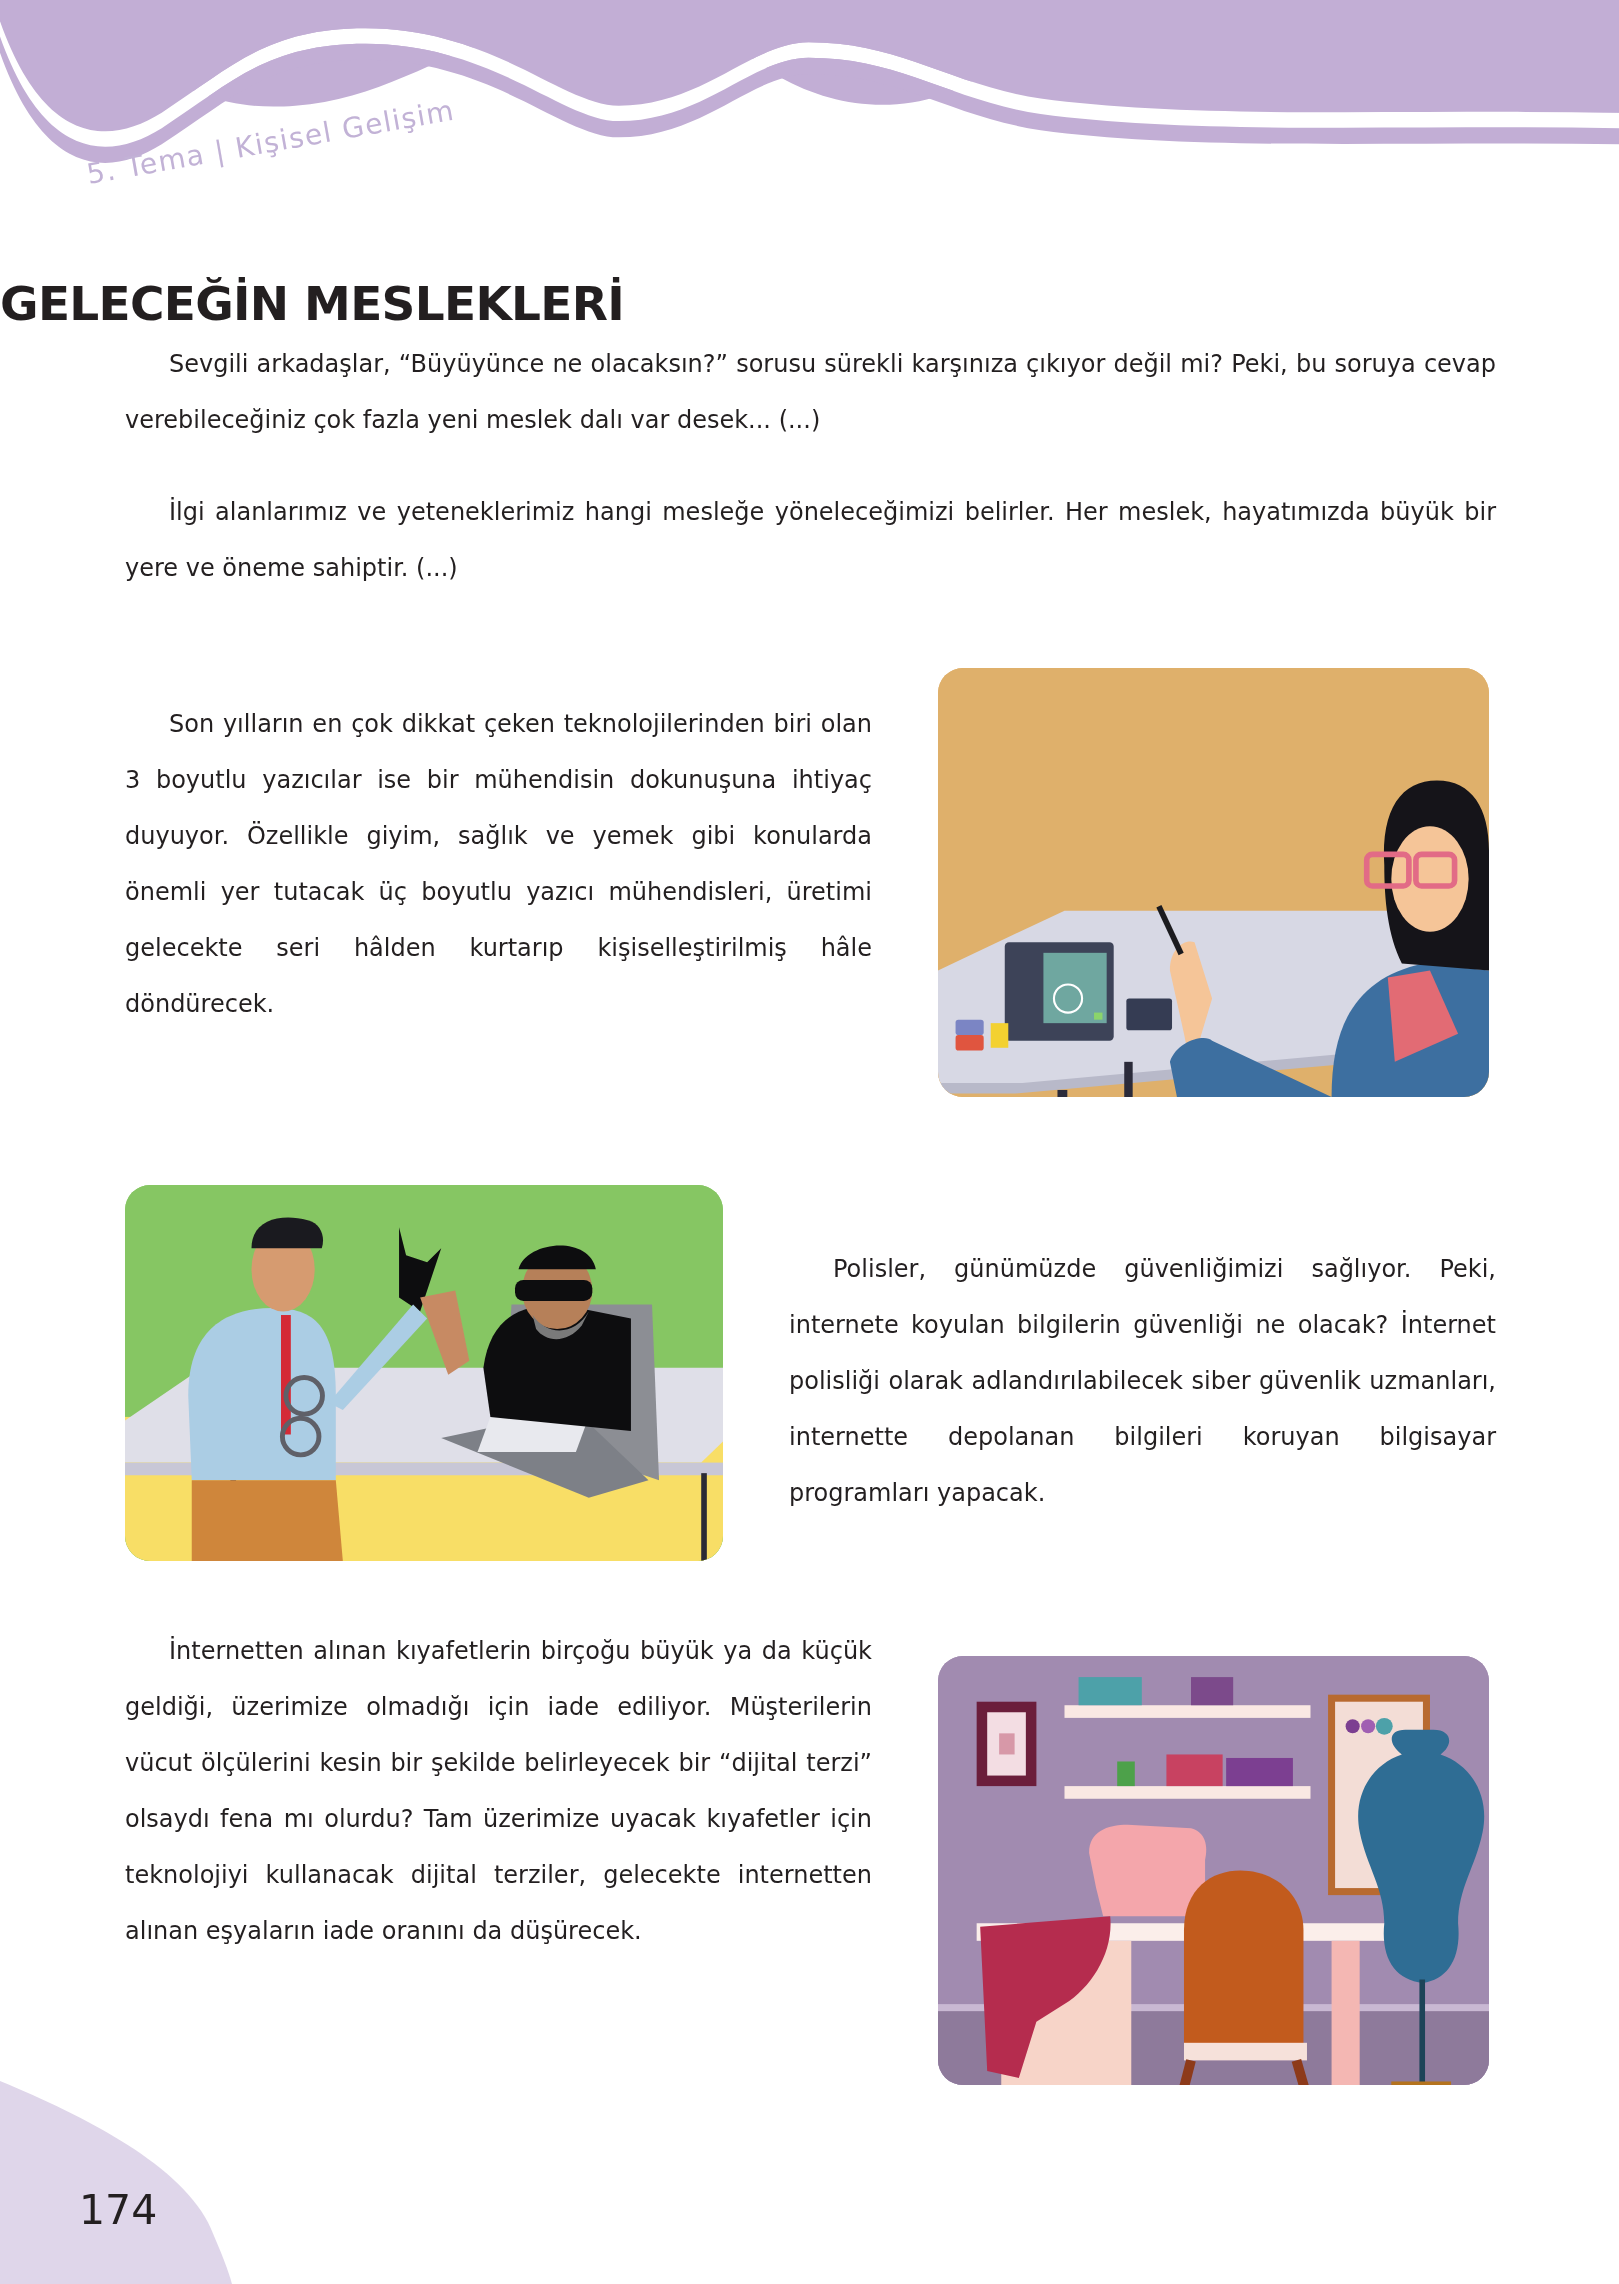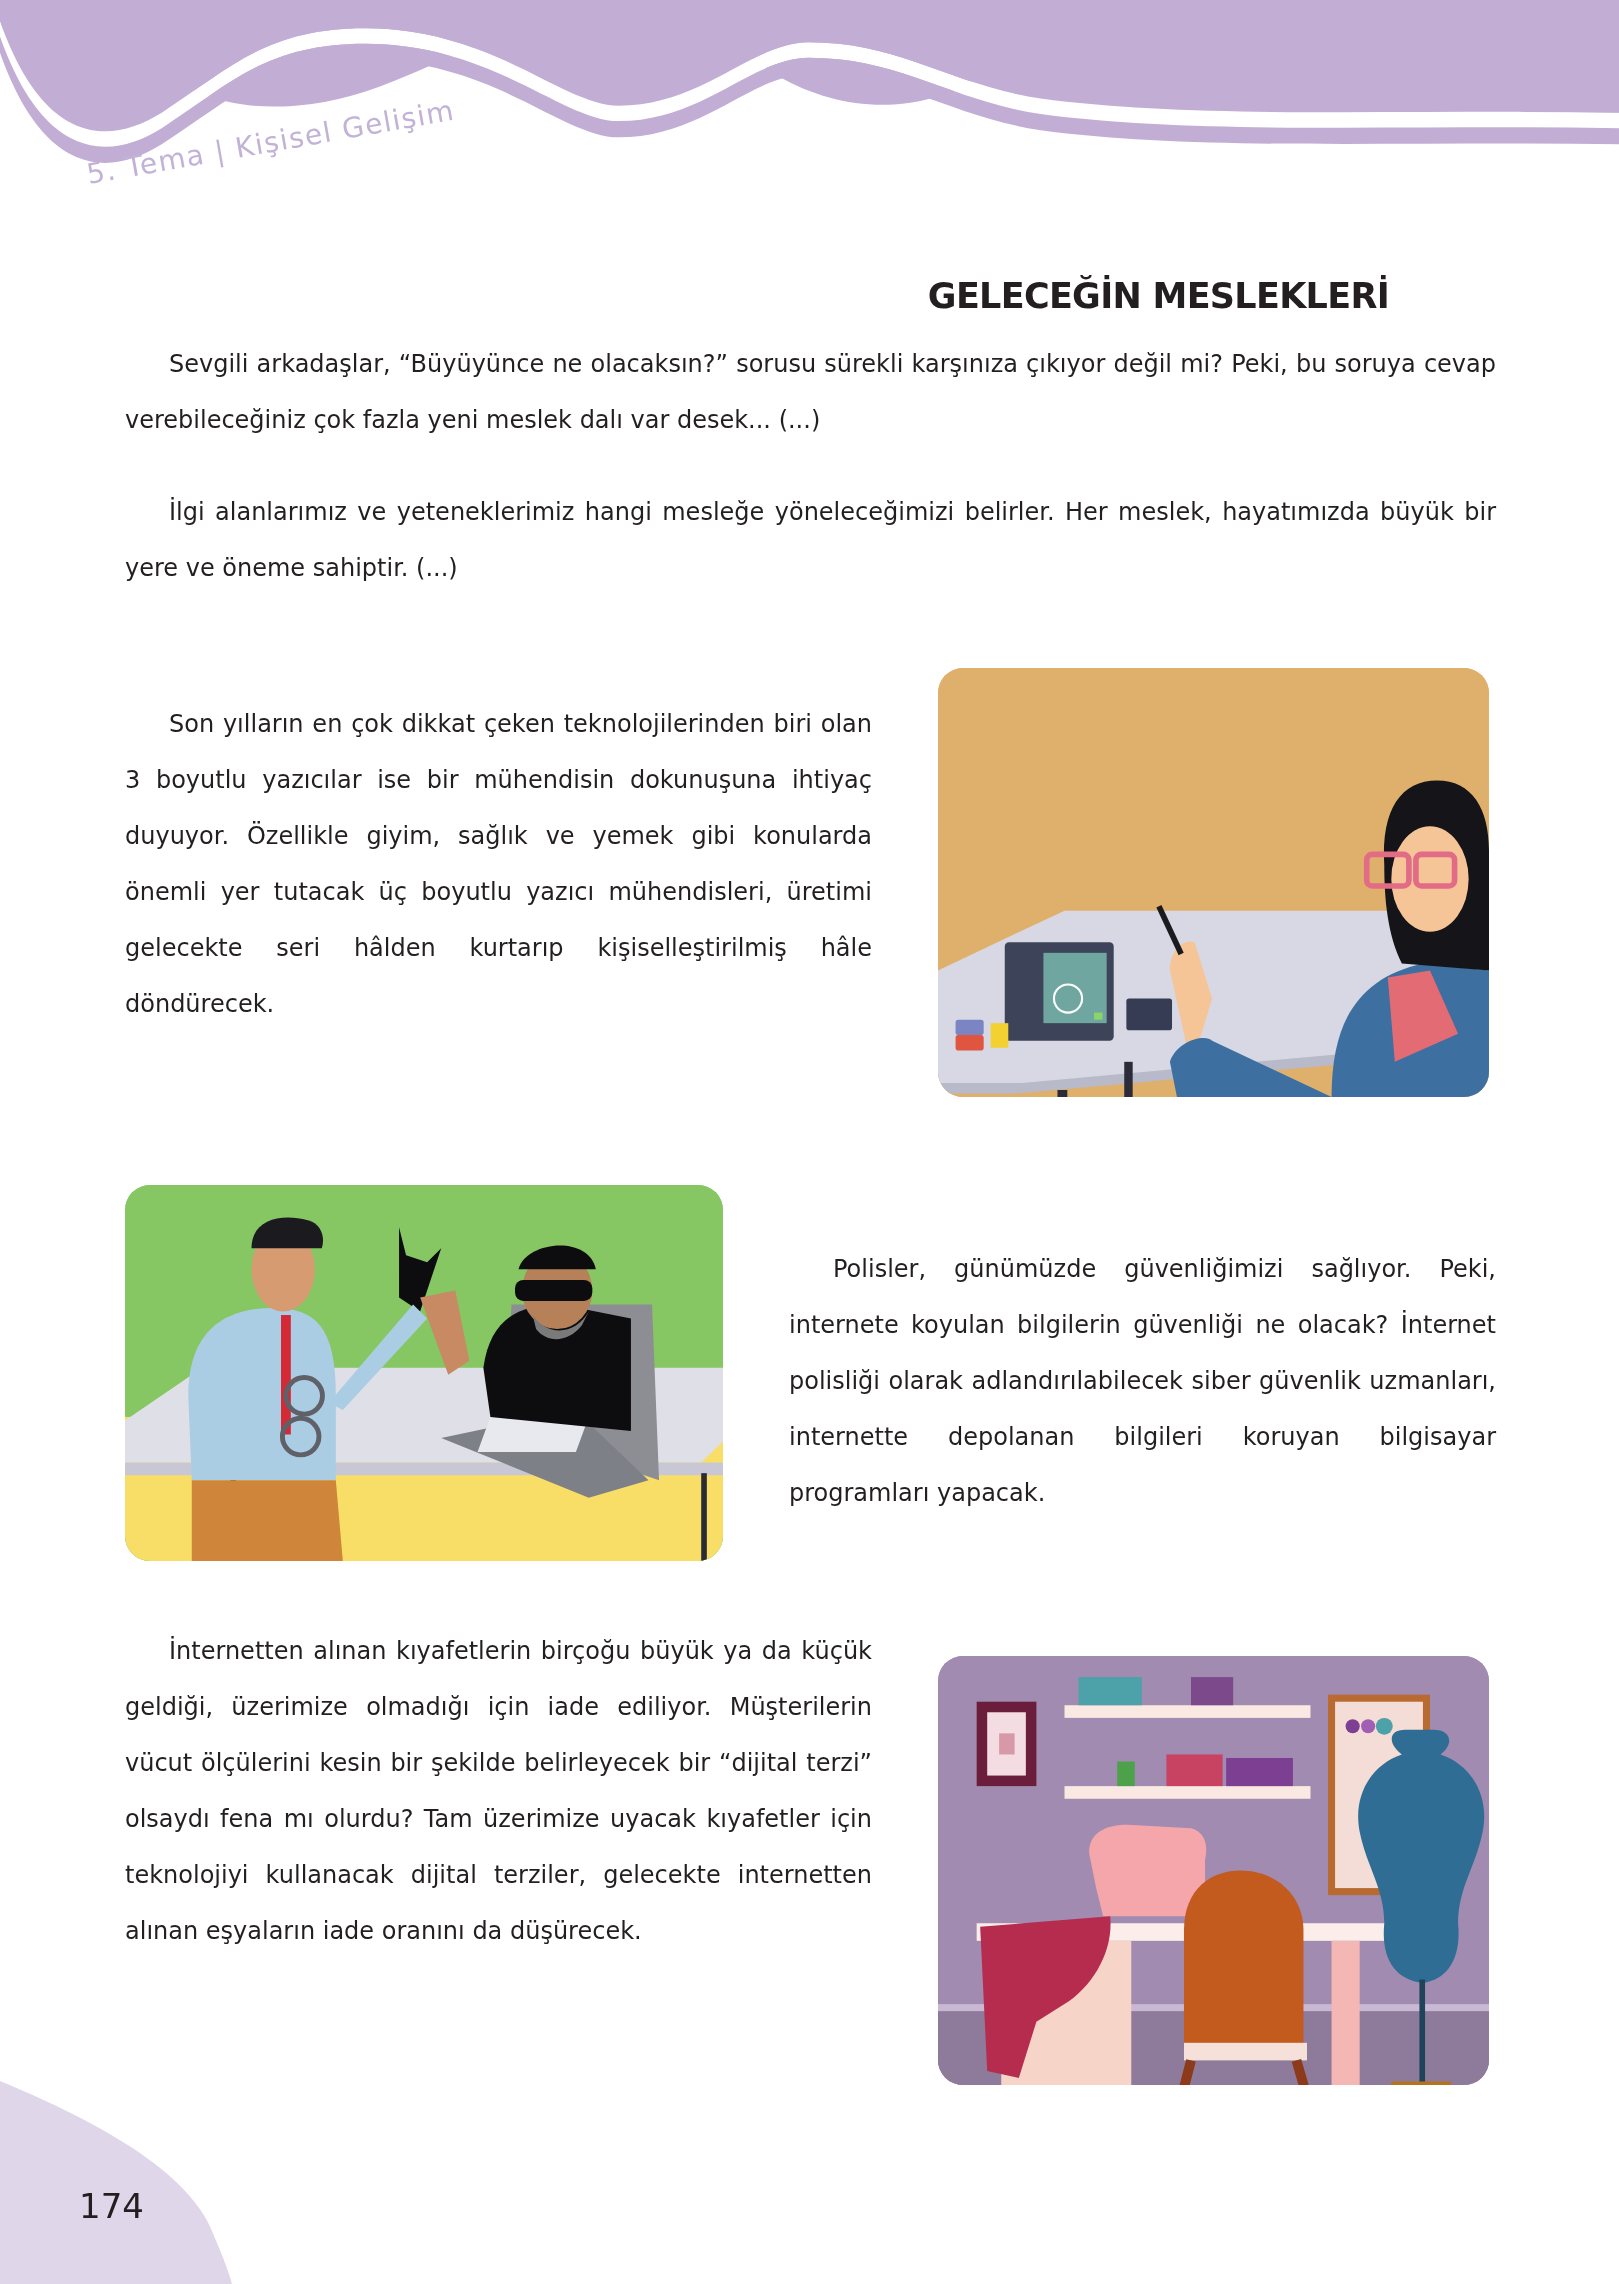--- a/index.html
+++ b/index.html
@@ -2,36 +2,36 @@
 <html style="font-size:11.2px"><head>
 <meta charset="utf-8">
 <style>
   html, body { margin:0; padding:0; }
   body { width:1620px; height:2284px; position:relative; background:#ffffff; overflow:hidden;
          font-family:"DejaVu Sans", sans-serif; color:#231f20; }
   .header-wave { position:absolute; left:0; top:0; width:1620px; height:169px; }
   .theme-label { position:absolute; left:90px; top:105px; font-size:28px; color:#c2b2d6;
                  transform-origin:left bottom; letter-spacing:1.4px; }
   .theme-label span { display:inline-block; }
-  .title { position:absolute; left:0; width:1389px; top:276px; text-align:right; font-size:35px;
+  .title { position:absolute; left:0; width:1389px; top:276px; text-align:left; font-size:47px;
            font-weight:bold; letter-spacing:-0.7px; font-family:"DejaVu Sans", sans-serif; }
   .para { position:absolute; font-size:24px; line-height:56px; text-align:justify; margin:0; }
   .para .indent { display:inline-block; width:44px; }
   .p1 { left:125px; width:1371px; top:336px; }
   .p2 { left:125px; width:1371px; top:484px; }
   .p3 { left:125px; width:747px; top:696px; }
   .p4 { left:789px; width:707px; top:1195px;margin-top:46px; }
   .p5 { left:125px; width:747px; top:1623px; }
   .figure { position:absolute; border-radius:25px; overflow:hidden; }
   .fig1 { left:938px; top:668px; width:551px; height:429px; background:#dfb06b; }
   .fig2 { left:125px; top:1185px; width:598px; height:376px; background:#86c663; }
   .fig3 { left:938px; top:1656px; width:551px; height:429px; background:#a18bb0; }
   .figure svg { width:100%; height:100%; display:block; }
   .corner-blob { position:absolute; left:0; top:2081px; width:239px; height:203px; }
-  .page-number { position:absolute; left:79px; top:2186px; font-size:34px; color:#231f20; }
+  .page-number { position:absolute; left:79px; top:2186px; font-size:41px; color:#231f20; }
 </style>
 </head>
 <body>
 
 <svg class="header-wave" viewBox="0 0 2304 240" preserveAspectRatio="none">
   <path d="M0,0 L2304,0 L2304,160 C2000,160 1780,110 1690,60 C1620,20 1500,20 1420,90 C1320,170 1200,160 1110,110 C1030,60 980,0 800,30 C650,55 560,140 420,150 C330,158 280,130 250,120 C180,100 100,70 40,50 L0,30 Z" fill="#c2aed5" transform="translate(0,0)"></path>
   <path d="M0,30 C60,200 150,210 230,160 C330,95 380,40 520,40 C700,40 800,150 880,150 C1000,150 1070,60 1150,60 C1280,60 1350,120 1480,140 C1700,170 2000,155 2304,160 L2304,182 C2000,177 1700,192 1480,162 C1350,142 1280,82 1150,82 C1070,82 1000,172 880,172 C800,172 700,62 520,62 C380,62 330,117 230,182 C150,232 60,222 0,52 Z" fill="#ffffff"></path>
   <path d="M0,52 C60,222 150,232 230,182 C330,117 380,62 520,62 C700,62 800,172 880,172 C1000,172 1070,82 1150,82 C1280,82 1350,142 1480,162 C1700,192 2000,177 2304,182 L2304,205 C2000,200 1700,215 1480,185 C1350,165 1280,105 1150,105 C1070,105 1000,195 880,195 C800,195 700,85 520,85 C380,85 330,140 230,205 C150,255 60,245 0,75 Z" fill="#c2aed5"></path>
   <path d="M0,0 L2304,0 L2304,160 C2000,155 1700,170 1480,140 C1350,120 1280,60 1150,60 C1070,60 1000,150 880,150 C800,150 700,40 520,40 C380,40 330,95 230,160 C150,210 60,200 0,30 Z" fill="#c2aed5"></path>
 </svg>

